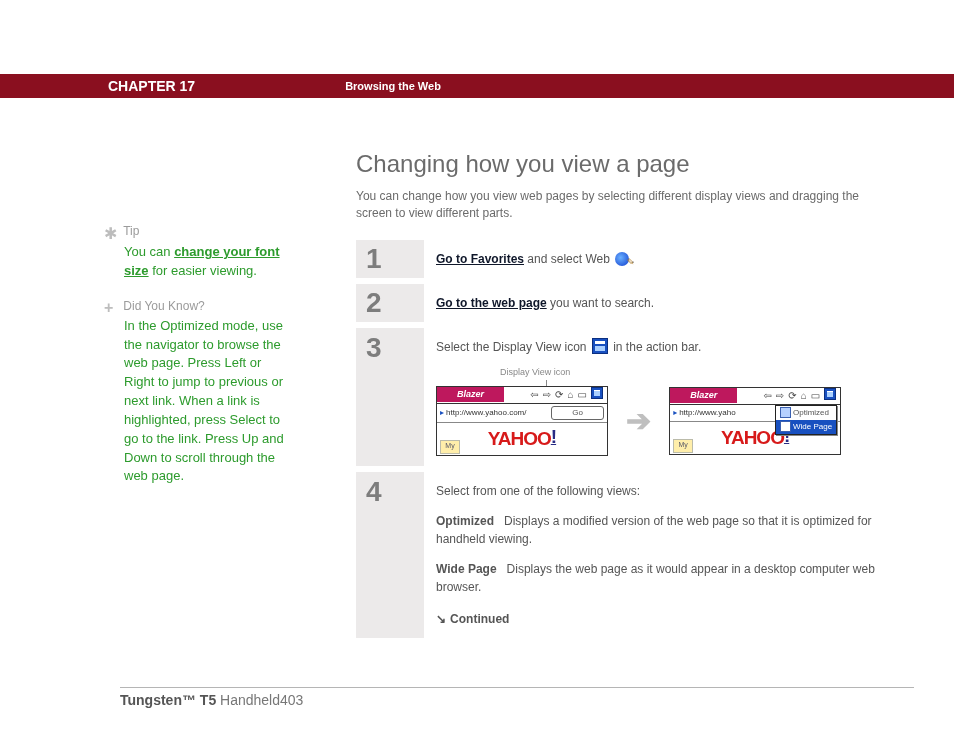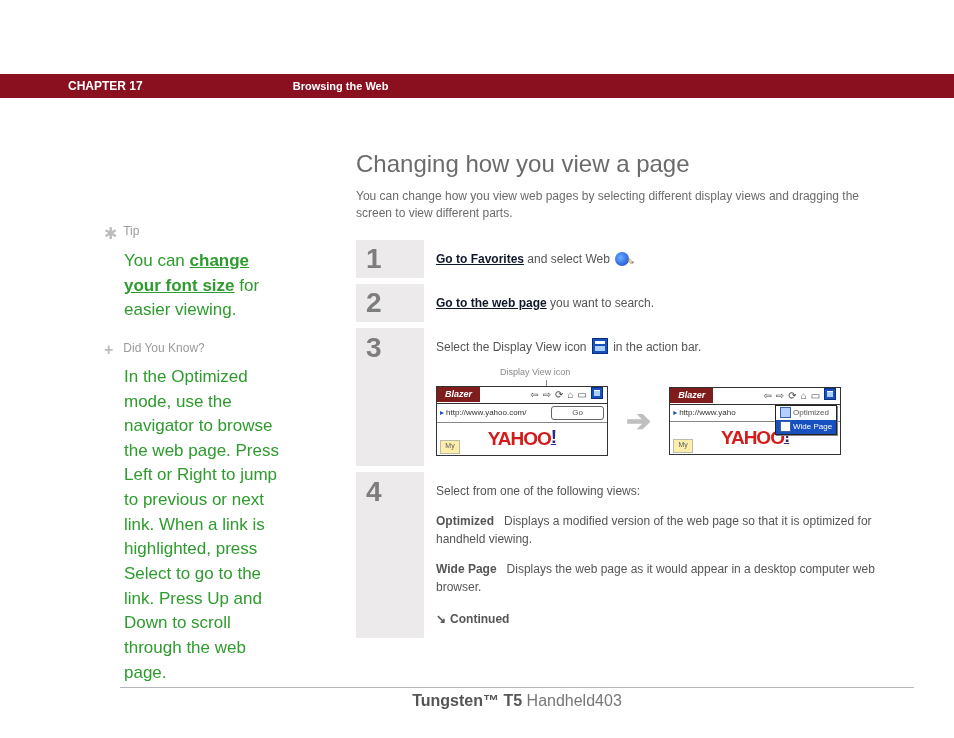--- a/index.html
+++ b/index.html
@@ -17,21 +17,21 @@
     position: absolute;
     top: 74px;
     left: 0;
     right: 0;
     height: 24px;
     background: #8a0f1f;
     color: #fff;
     display: flex;
     align-items: center;
   }
-  .header-bar .chap { margin-left: 68px; font-weight: bold; font-size: 12px; }
+  .header-bar .chap { margin-left: 108px; font-weight: bold; font-size: 14px; }
   .header-bar .title { margin-left: 150px; font-weight: bold; font-size: 11px; }
 
   .sidebar {
     position: absolute;
     left: 106px;
     top: 224px;
     width: 180px;
   }
   .side-block { margin-bottom: 18px; }
   .side-icon {
@@ -43,24 +43,24 @@
     margin-left: -2px;
   }
   .side-heading {
     display: inline;
     font-weight: normal;
     color: #9b9b9b;
     font-size: 12px;
   }
   .side-body {
     color: #2d9b2d;
-    font-size: 17px;
+    font-size: 13px;
     line-height: 1.45;
     margin-left: 18px;
-    margin-top: 6px;
+    margin-top: 0;
   }
   .side-body .plain { color: #2d9b2d; }
   .link-underline { font-weight: bold; text-decoration: underline; color: #2d9b2d; }
 
   .main {
     position: absolute;
     left: 356px;
     top: 150px;
     width: 534px;
   }
@@ -163,22 +163,22 @@
     border: 1px solid #333;
     background:#fff;
     font-size:9px;
     position:relative;
   }
   .ds-title {
     display:flex; align-items:center; height:16px;
     border-bottom:1px solid #333;
   }
   .ds-name {
-    background:#7f1d1d; color:#fff; font-weight:bold; font-style:italic;
-    padding: 1px 8px; font-size:9px;
+    background:#be185d; color:#fff; font-weight:bold; font-style:italic;
+    padding: 1px 20px; font-size:9px;
   }
   .ds-toolbar {
     flex:1; display:flex; gap:4px; justify-content:flex-end; padding-right:4px;
   }
   .ds-toolbar span { font-size:10px; color:#444; }
   .ds-url {
     display:flex; align-items:center; gap:2px;
     padding: 2px 3px; border-bottom:1px solid #888;
   }
   .ds-url .trig { color:#1850c0; font-size:8px;}
@@ -217,22 +217,22 @@
     font-weight:bold; font-size:12px; color:#555;
   }
   .continued .arr { display:inline-block; margin-right:4px;}
 
   .footer-rule {
     position:absolute; left:120px; right:40px; top: 687px;
     height:1px; background:#b5b5b5;
   }
   .footer {
     position:absolute; left:120px; right:40px; top: 692px;
-    display:flex; justify-content:center;
-    font-size:16px; color:#777;
+    display:flex; justify-content:flex-start;
+    font-size:14px; color:#777;
   }
   .footer .prod b { color:#555; }
 </style>
 </head>
 <body>
 
 <div class="header-bar">
   <span class="chap">CHAPTER 17</span>
   <span class="title">Browsing the Web</span>
 </div>

